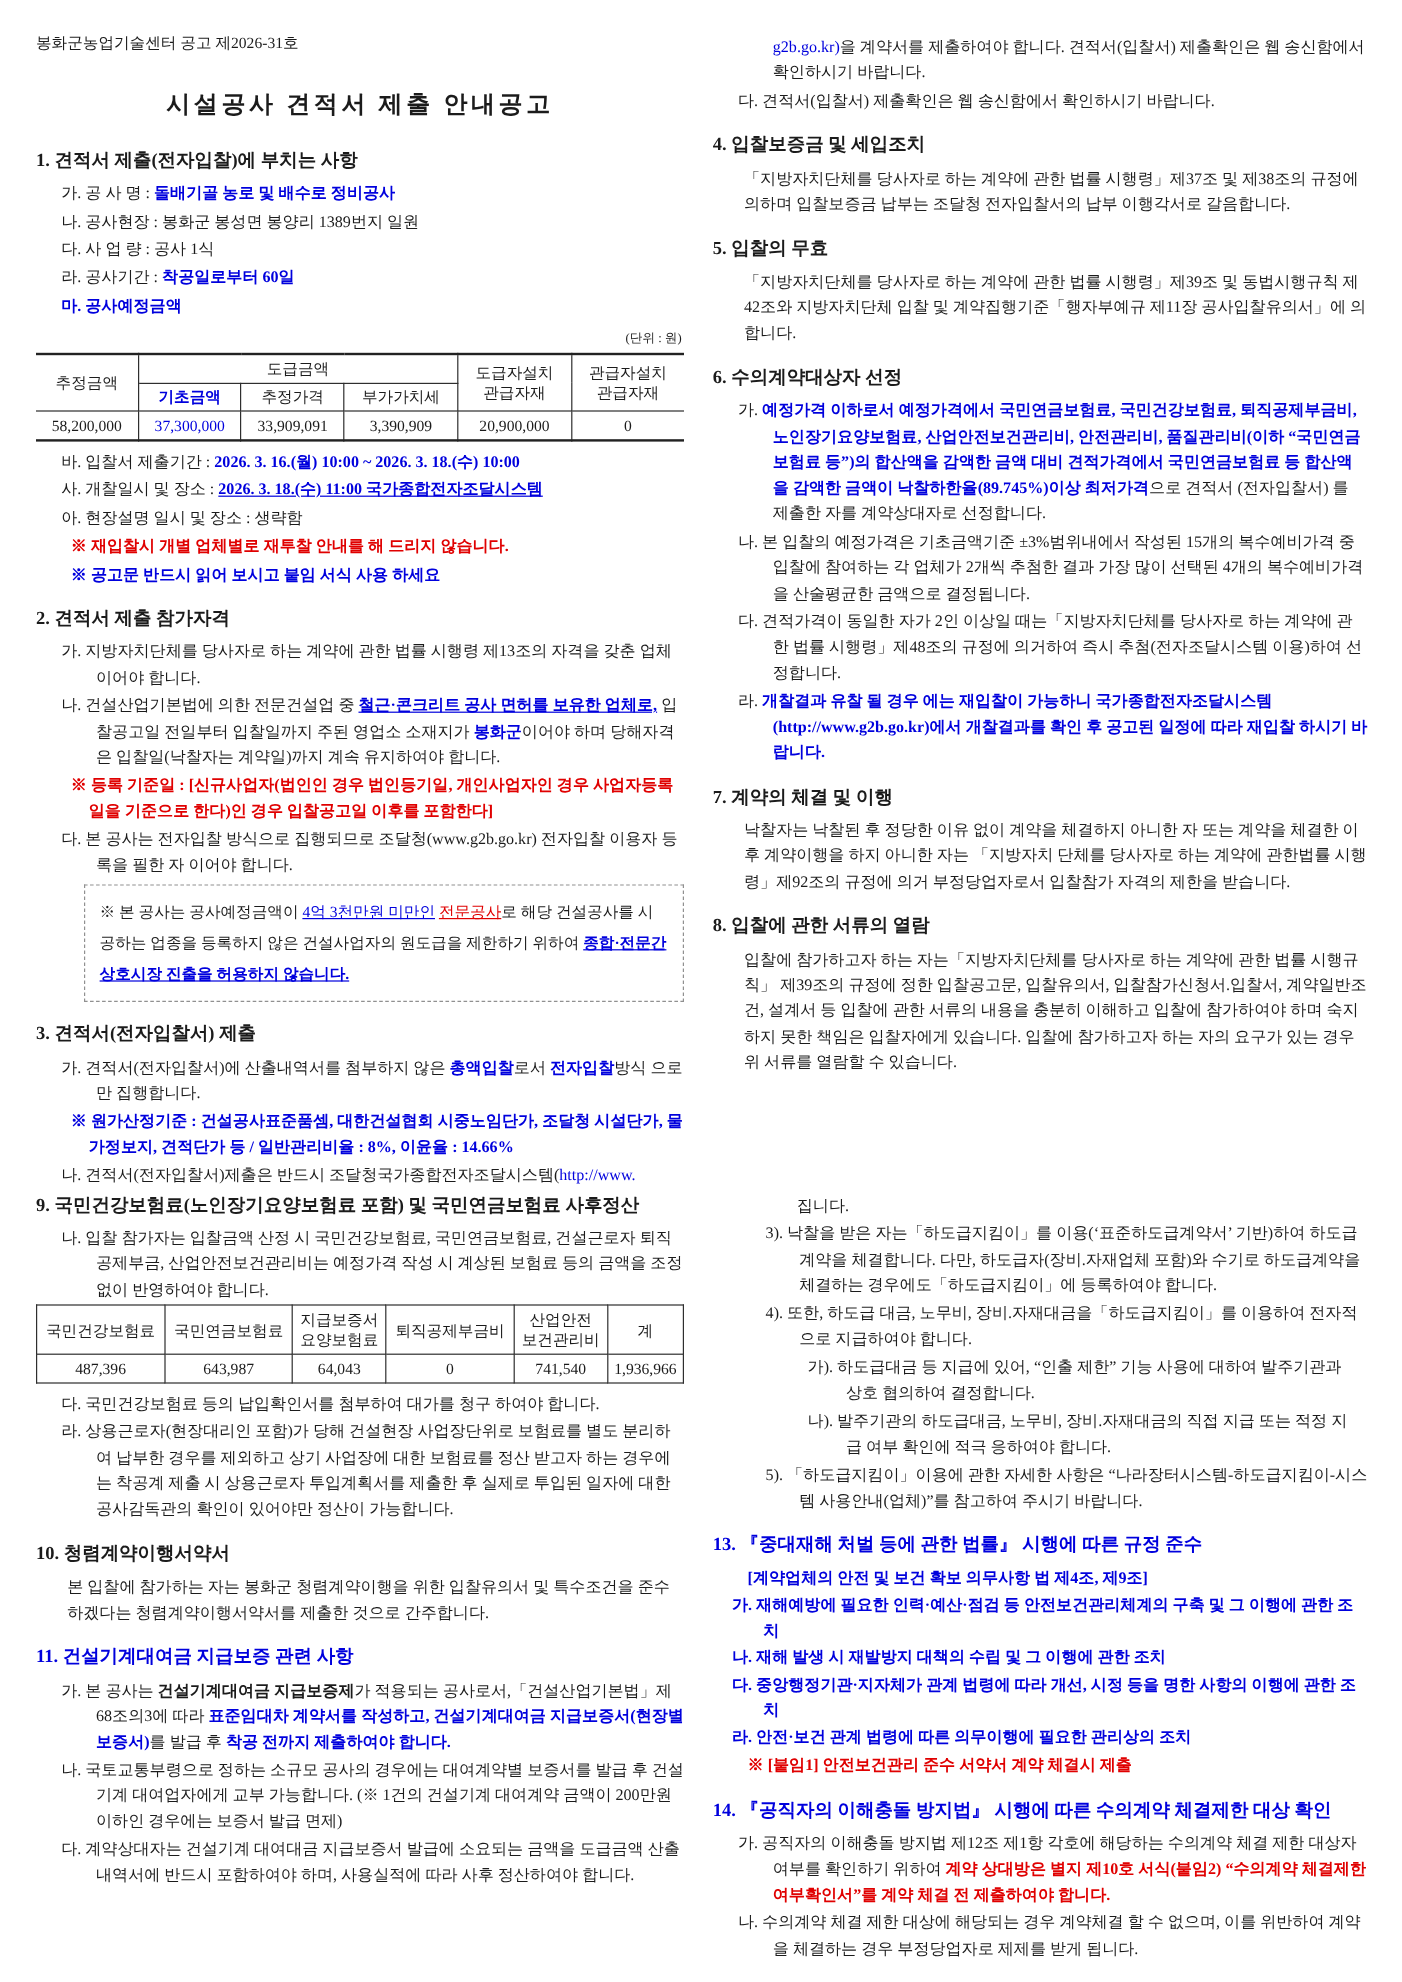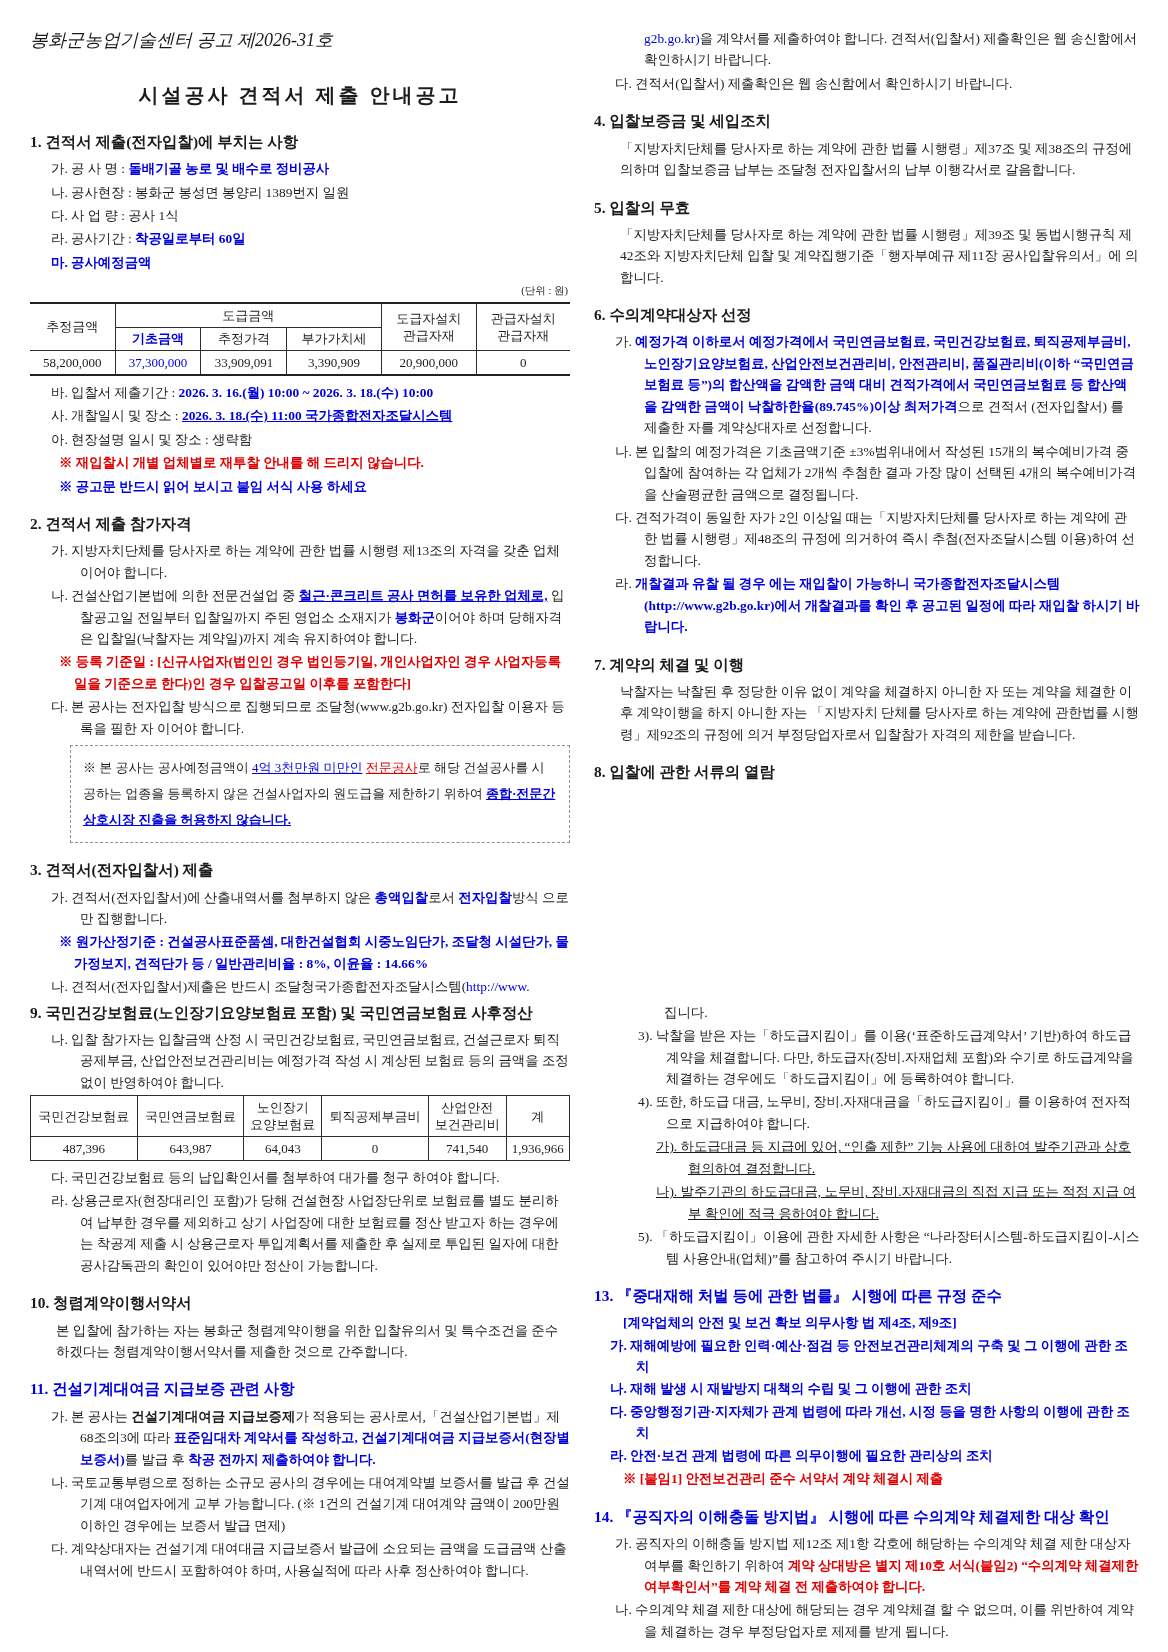--- a/index.html
+++ b/index.html
@@ -18,31 +18,31 @@
     width:1168px;
     min-height:1652px;
     padding:26px 28px 24px 30px;
     display:grid;
     grid-template-columns:540px 546px;
     grid-template-rows:minmax(848px,auto) auto;
     column-gap:24px;
   }
   .page{min-width:0;}
   .blk{font-size:13.4px;line-height:1.6;}
-  .docno{font-size:18px;margin:0 0 24px;font-style:italic;}
+  .docno{font-size:13px;margin:0 0 24px;}
   .title{font-size:20px;font-weight:700;text-align:center;letter-spacing:3px;margin:4px 0 20px;}
   .h1{font-size:15.4px;font-weight:700;line-height:1.45;margin:16px 0 5px;}
   .item{padding-left:50px;text-indent:-29px;margin:2px 0;}
   .item13{padding-left:42px;text-indent:-26px;margin:2px 0;line-height:1.55;}
   .body{padding-left:26px;margin:2px 0;}
   .cont{padding-left:50px;margin:2px 0;}
   .cont2{padding-left:70px;margin:2px 0;}
   .sub{padding-left:44px;text-indent:-15px;margin:2px 0;}
   .num{padding-left:72px;text-indent:-28px;margin:2px 0;}
-  .alpha3{padding-left:94px;text-indent:-32px;margin:2px 0;text-decoration:underline;}
+  .alpha3{padding-left:94px;text-indent:-32px;margin:2px 17px;}
   .box{
     border:1px dashed #909090;
     margin:6px 0 10px 40px;
     padding:9px 12px;
     font-size:13px;
     line-height:2.0;
   }
   .unit{text-align:right;font-size:10.5px;margin:10px 2px 1px 0;}
   .c-b{color:var(--blue);}
   .c-r{color:var(--red);}
@@ -125,30 +125,31 @@
       <div class="blk h1"><span>5. 입찰의 무효</span></div>
       <div class="blk body"><span>「지방자치단체를 당사자로 하는 계약에 관한 법률 시행령」제39조 및 동법시행규칙 제42조와 지방자치단체 입찰 및 계약집행기준「행자부예규 제11장 공사입찰유의서」에 의합니다.</span></div>
       <div class="blk h1"><span>6. 수의계약대상자 선정</span></div>
       <div class="blk item"><span>가. </span><span class="c-b bold">예정가격 이하로서 예정가격에서 국민연금보험료, 국민건강보험료, 퇴직공제부금비, 노인장기요양보험료, 산업안전보건관리비, 안전관리비, 품질관리비(이하 “국민연금보험료 등”)의 합산액을 감액한 금액 대비 견적가격에서 국민연금보험료 등 합산액을 감액한 금액이 낙찰하한율(89.745%)이상 최저가격</span><span>으로 견적서 (전자입찰서) 를 제출한 자를 계약상대자로 선정합니다.</span></div>
       <div class="blk item"><span>나. 본 입찰의 예정가격은 기초금액기준 ±3%범위내에서 작성된 15개의 복수예비가격 중 입찰에 참여하는 각 업체가 2개씩 추첨한 결과 가장 많이 선택된 4개의 복수예비가격을 산술평균한 금액으로 결정됩니다.</span></div>
       <div class="blk item"><span>다. 견적가격이 동일한 자가 2인 이상일 때는「지방자치단체를 당사자로 하는 계약에 관한 법률 시행령」제48조의 규정에 의거하여 즉시 추첨(전자조달시스템 이용)하여 선정합니다.</span></div>
       <div class="blk item"><span>라. </span><span class="c-b bold">개찰결과 유찰 될 경우 에는 재입찰이 가능하니 국가종합전자조달시스템(http://www.g2b.go.kr)에서 개찰결과를 확인 후 공고된 일정에 따라 재입찰 하시기 바랍니다.</span></div>
       <div class="blk h1"><span>7. 계약의 체결 및 이행</span></div>
       <div class="blk body"><span>낙찰자는 낙찰된 후 정당한 이유 없이 계약을 체결하지 아니한 자 또는 계약을 체결한 이후 계약이행을 하지 아니한 자는 「지방자치 단체를 당사자로 하는 계약에 관한법률 시행령」제92조의 규정에 의거 부정당업자로서 입찰참가 자격의 제한을 받습니다.</span></div>
       <div class="blk h1"><span>8. 입찰에 관한 서류의 열람</span></div>
+      <div class="blk body"><span>입찰에 참가하고자 하는 자는「지방자치단체를 당사자로 하는 계약에 관한 법률 시행규칙」 제39조의 규정에 정한 입찰공고문, 입찰유의서, 입찰참가신청서.입찰서, 계약일반조건, 설계서 등 입찰에 관한 서류의 내용을 충분히 이해하고 입찰에 참가하여야 하며 숙지하지 못한 책임은 입찰자에게 있습니다. 입찰에 참가하고자 하는 자의 요구가 있는 경우 위 서류를 열람할 수 있습니다.</span></div>
     </div>
     <div class="page">
       <div class="blk h1"><span>9. 국민건강보험료(노인장기요양보험료 포함) 및 국민연금보험료 사후정산</span></div>
       <div class="blk item"><span>나. 입찰 참가자는 입찰금액 산정 시 국민건강보험료, 국민연금보험료, 건설근로자 퇴직공제부금, 산업안전보건관리비는 예정가격 작성 시 계상된 보험료 등의 금액을 조정 없이 반영하여야 합니다.</span></div>
       <table class="tbl insurance">
         <tbody>
           <tr>
             <td>국민건강보험료</td>
             <td>국민연금보험료</td>
-            <td>노인장기
+            <td>지급보증서
 요양보험료</td>
             <td>퇴직공제부금비</td>
             <td>산업안전
 보건관리비</td>
             <td>계</td>
           </tr>
           <tr>
             <td>487,396</td>
             <td>643,987</td>
             <td>64,043</td>

